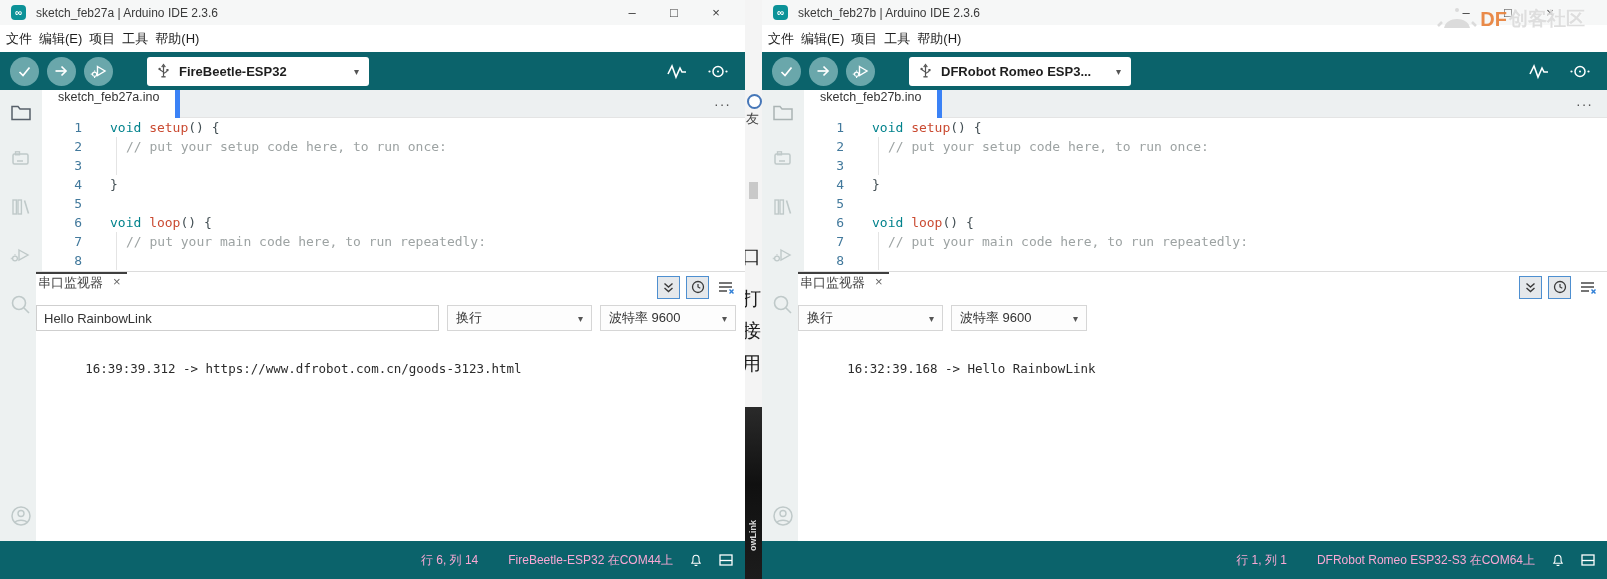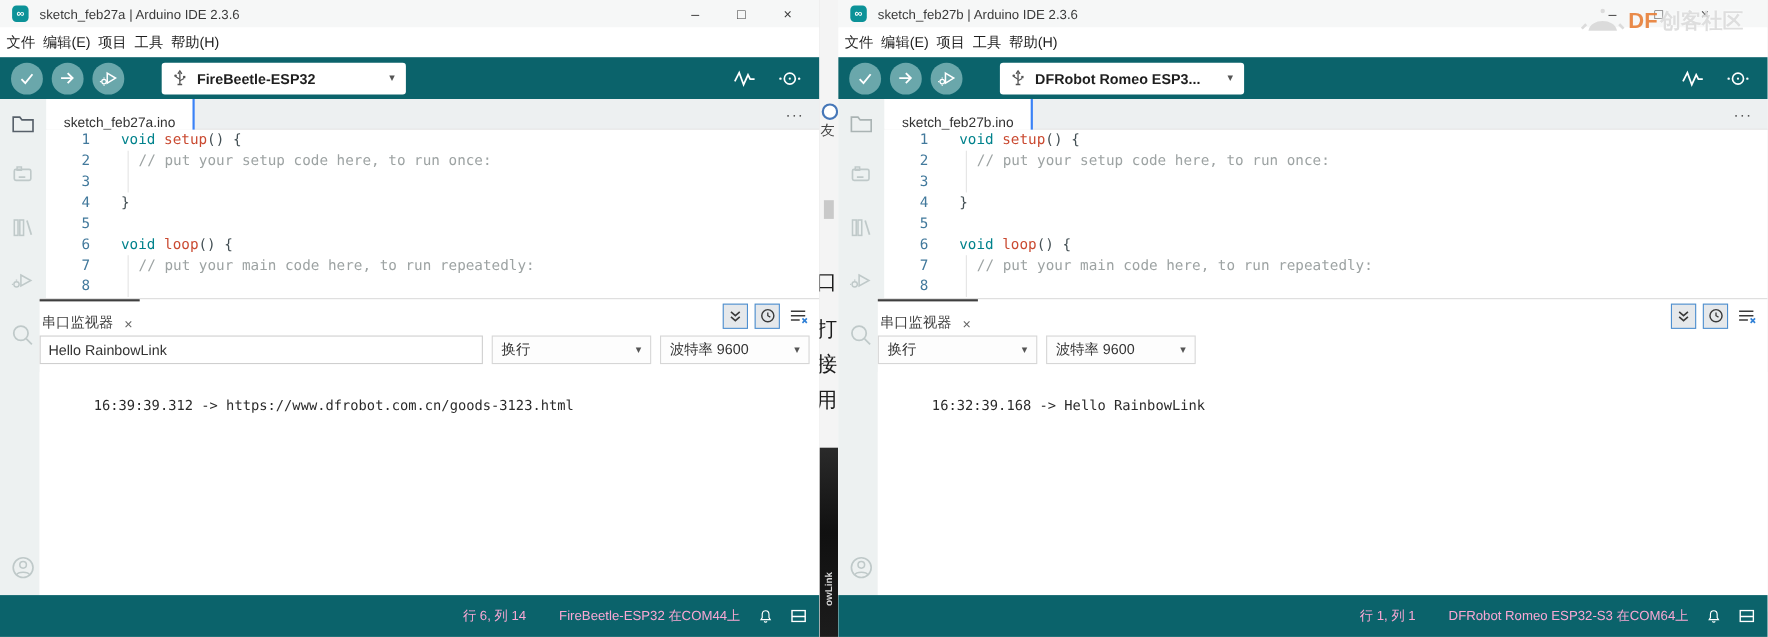--- a/index.html
+++ b/index.html
@@ -37,43 +37,43 @@
   .tb-right { margin-left:auto; display:flex; align-items:center; gap:20px; padding-right:6px; }
 
   
   .activitybar { position:absolute; left:0; top:90px; bottom:23px; width:42px; background:#edf1f1;
                  display:flex; flex-direction:column; align-items:center; padding-top:13px; gap:29px; }
   .act-account { position:absolute; bottom:28px; left:0; width:42px; display:flex; justify-content:center; }
 
   
   .tabbar { position:absolute; left:42px; right:0; top:90px; height:28px; background:#edf0f1;
             border-bottom:1px solid #e4e4e4; display:flex; align-items:center; }
-  .tab.active { height:28px; background:#fff; display:flex; align-items:flex-end; padding:0 16px;
-                font-size:12.5px; color:#333; border-right:2px solid #3b82f6; }
+  .tab.active { height:28px; background:#fff; display:flex; align-items:flex-start; padding:0 16px;
+                font-size:12.5px; color:#333; border-right:5px solid #3b82f6; }
   .tab-menu { margin-left:auto; padding-right:14px; color:#555; font-size:14px; letter-spacing:1px; }
 
   
   .editor { position:absolute; left:42px; right:0; top:118px; height:153px; background:#fff;
             font-family:"DejaVu Sans Mono", monospace; font-size:13px; }
   .cl { display:flex; height:19px; line-height:19px; }
   .ln { width:40px; text-align:right; color:#42799c; flex:none; }
   .ct { margin-left:28px; white-space:pre; color:#434f54; }
   .kw { color:#00828c; }
   .fn { color:#ca4a31; }
   .cm { color:#9da3a3; }
   .indent { padding-left:16px; }
   .guide { position:absolute; width:1px; background:#e4e4e4; left:74px; }
   .g1 { top:19px;  height:38px; }
   .g2 { top:114px; height:38px; }
 
   
   .panel { position:absolute; left:36px; right:0; top:271px; bottom:23px; background:#fff;
            border-top:1px solid #dcdcdc; }
   .panel-tabs { height:30px; display:flex; align-items:center; }
-  .ptab { height:30px; display:flex; align-items:flex-end; gap:10px; padding:0 6px 0 2px;
+  .ptab { height:30px; display:flex; align-items:flex-start; gap:10px; padding:0 6px 0 2px;
           border-top:2.5px solid #3f3f3f; font-size:13px; color:#424242; }
   .pclose { color:#666; font-size:13px; }
   .picons { margin-left:auto; display:flex; align-items:center; gap:6px; padding-right:8px; }
   .pbtn { width:23px; height:23px; border:1px solid #4e8fd0; background:#e5e8eb;
           display:flex; align-items:center; justify-content:center; }
   .pclear { width:22px; height:22px; display:flex; align-items:center; justify-content:center; }
   .panel-controls { height:32px; display:flex; align-items:center; gap:8px; padding-right:9px; }
   .serial-input { flex:1; height:26px; border:1px solid #cfcfcf; background:#fff; padding:0 7px;
                   font-size:13px; color:#333; font-family:"Liberation Sans", sans-serif; }
   .serial-input.focused { border:1px solid #0097a3; }

